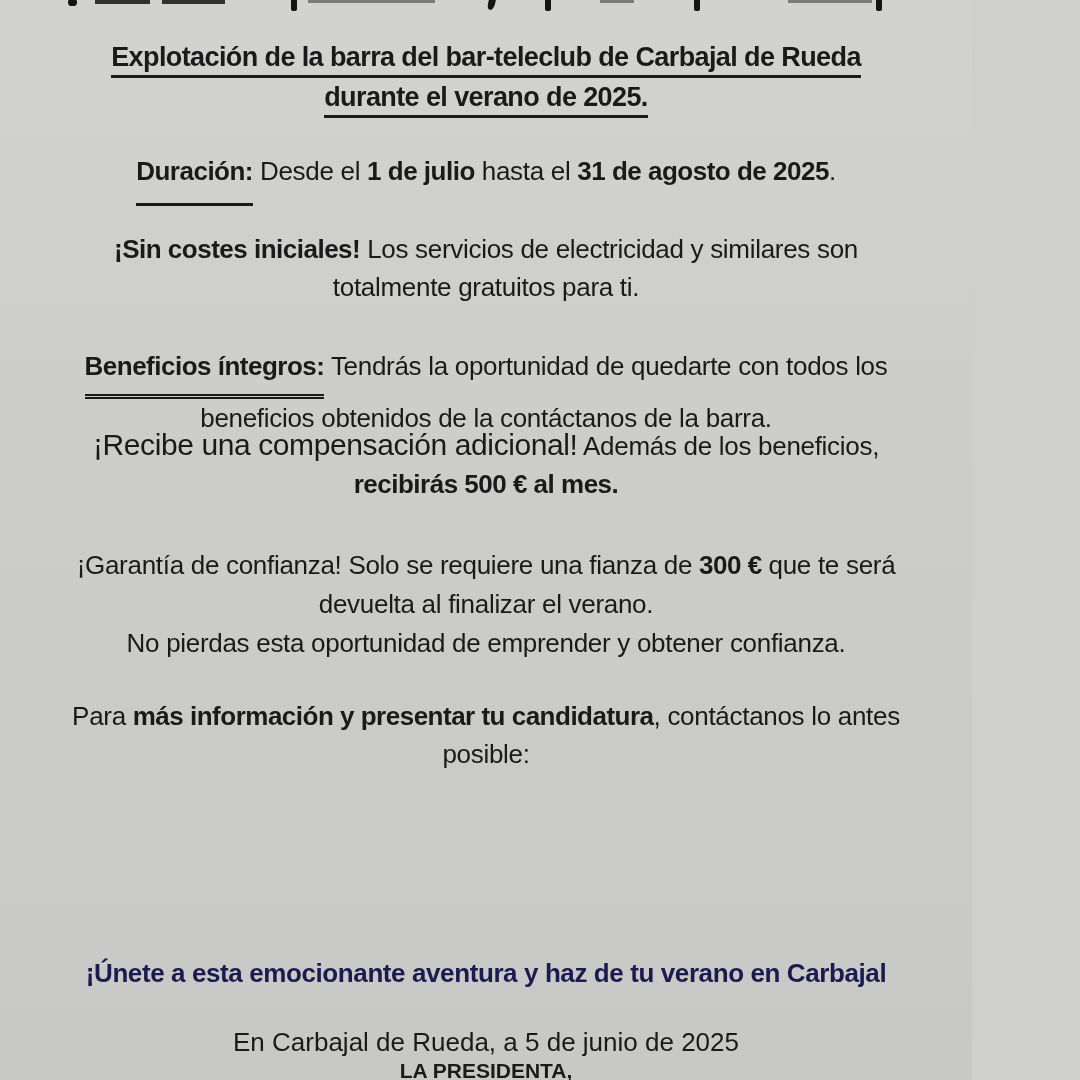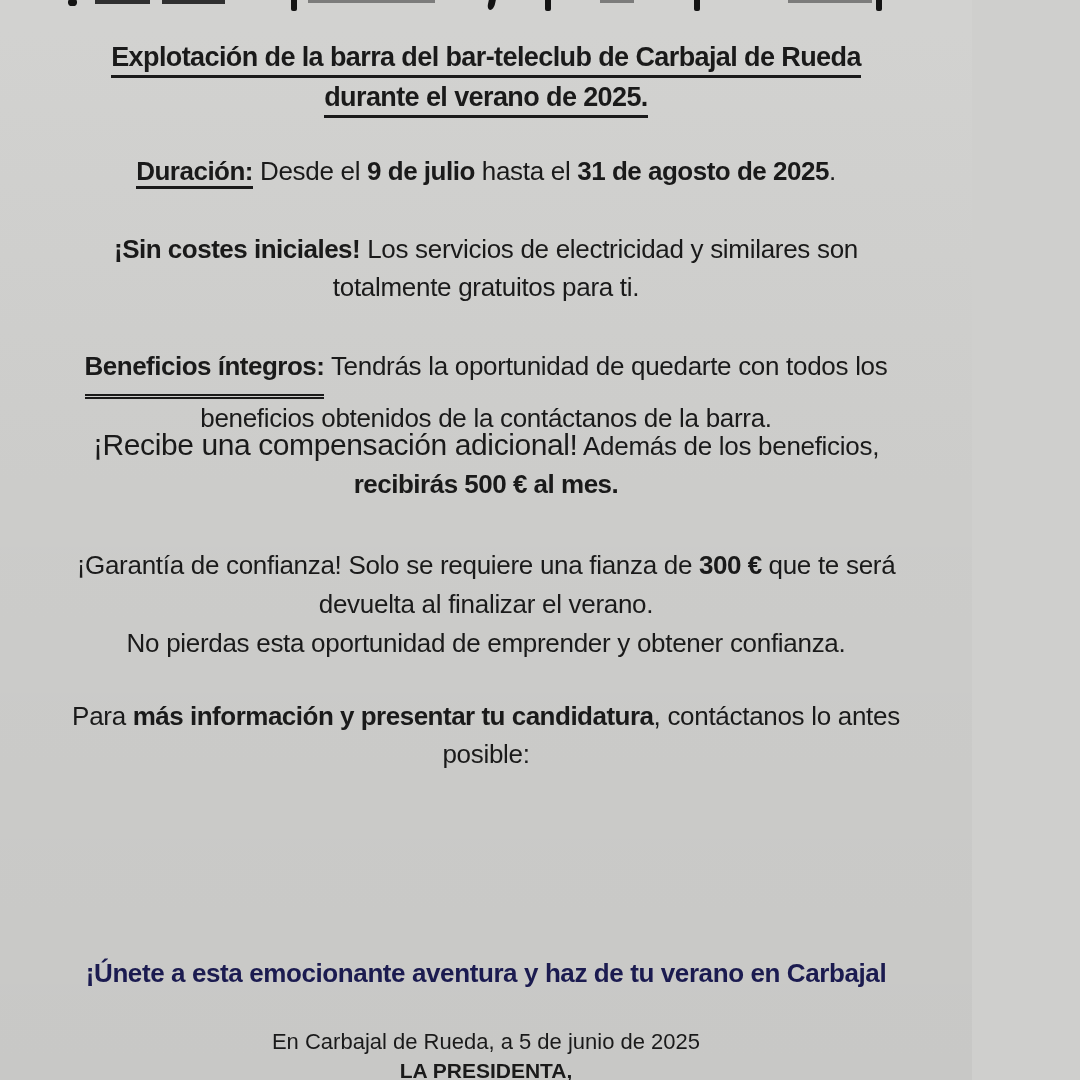--- a/index.html
+++ b/index.html
@@ -37,33 +37,33 @@
     font-weight: bold;
     font-size: 27px;
     letter-spacing: -0.6px;
     border-bottom: 3px solid #1a1a1a;
     padding-bottom: 1px;
     display: inline-block;
     line-height: 34px;
   }
   .u-label {
     border-bottom: 3px solid #1a1a1a;
-    padding-bottom: 0px;
+    padding-bottom: 17px;
     display: inline-block;
     line-height: 30px;
   }
   .u-double {
     border-bottom: 5px double #1a1a1a;
     padding-bottom: 13px;
     display: inline-block;
     line-height: 30px;
   }
   .big { font-size: 30px; letter-spacing: -0.4px; margin-top: 19px; }
   .navy { color: #1b1b50; font-weight: bold; letter-spacing: -0.4px; }
-  .small { font-size: 22px; line-height: 28px; letter-spacing: 0; }
+  .small { font-size: 26px; line-height: 28px; letter-spacing: 0; }
   .smallbold { font-size: 21px; line-height: 26px; font-weight: bold; letter-spacing: 0; }
 
   
   .frag { position: absolute; top: 0; background: #141414; }
   .frag.dot   { height: 8px; border-radius: 50% 50% 45% 45%; top: -2px; }
   .frag.dash  { height: 5px; top: -1px; opacity: 0.85; }
   .frag.faint { height: 4px; top: -1px; opacity: 0.45; }
   .frag.stem  { width: 6px; height: 13px; top: -2px; border-radius: 0 0 2px 2px; }
   .frag.comma { width: 7px; height: 12px; top: -2px; border-radius: 0 0 60% 60%; transform: skewX(-12deg); }
 </style>
@@ -85,21 +85,21 @@
     <span class="frag faint" style="left:788px; width:84px;"></span>
     <span class="frag stem" style="left:876px;"></span>
   </div>
 
   <div class="para" style="top:38px;">
     <span class="title-line">Explotación de la barra del bar-teleclub de Carbajal de Rueda</span><br>
     <span class="title-line">durante el verano de 2025.</span>
   </div>
 
   <div class="para" style="top:152px;">
-    <span class="b u-label">Duración:</span><span> Desde el </span><span class="b">9 de julio</span><span> hasta el </span><span class="b">31 de agosto de 2025</span><span>.</span>
+    <span class="b u-label">Duración:</span><span> Desde el </span><span class="b">1 de julio</span><span> hasta el </span><span class="b">31 de agosto de 2025</span><span>.</span>
   </div>
 
   <div class="para" style="top:230px;">
     <span class="b">¡Sin costes iniciales!</span><span> Los servicios de electricidad y similares son</span><br>
     <span>totalmente gratuitos para ti.</span>
   </div>
 
   <div class="para" style="top:347px;">
     <span class="b u-double">Beneficios íntegros:</span><span> Tendrás la oportunidad de quedarte con todos los</span><br>
     <span>beneficios obtenidos de la contáctanos de la barra.</span>

